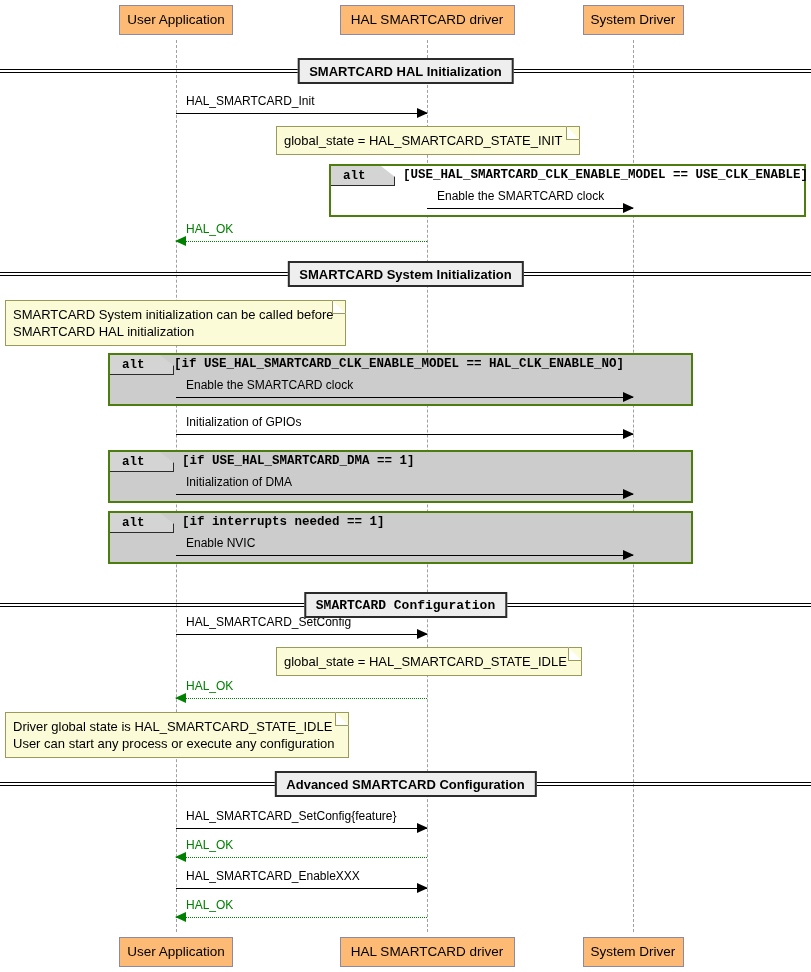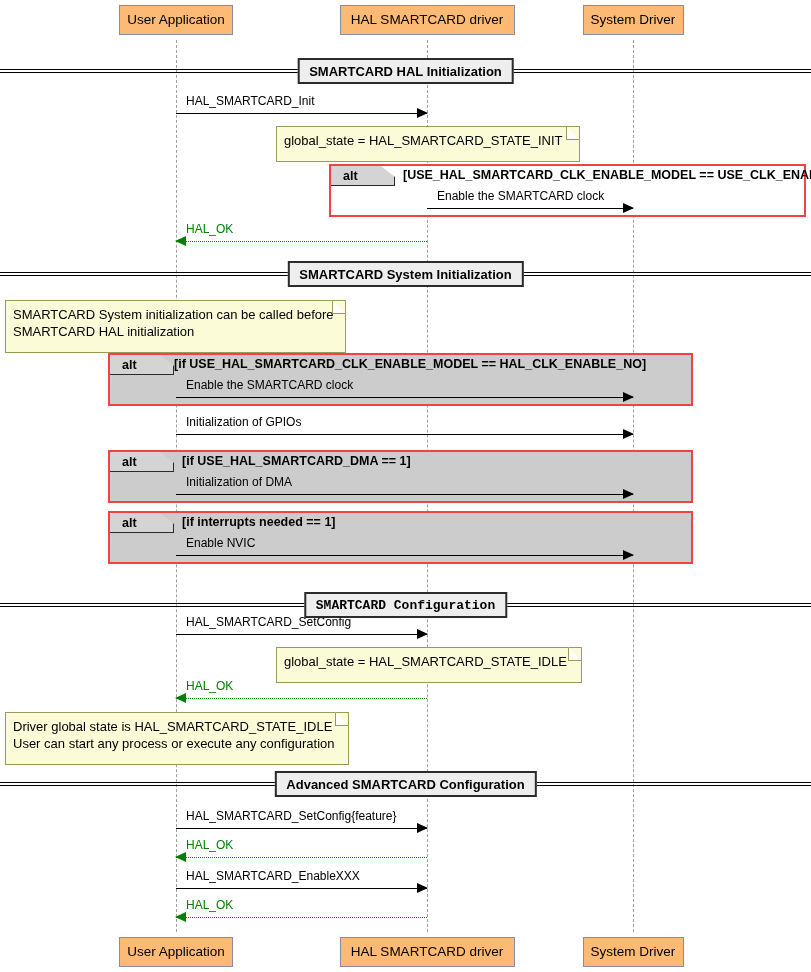--- a/index.html
+++ b/index.html
@@ -123,43 +123,44 @@
   .msg.ret .mlabel { color: #008000; }
   .msg .mlabel.lft { left: 10px; }
   
   .note {
     position: absolute;
     box-sizing: border-box;
     background: #fbfbd8;
     border: 1px solid #9a9a5a;
     font-size: 13px;
     color: #000;
-    padding: 5px 8px 12px 7px;
+    padding: 5px 8px 5px 7px;
     line-height: 17px;
     white-space: pre-line;
     z-index: 6;
   }
   .note .fold {
     position: absolute;
     top: -1px;
     right: -1px;
     width: 13px;
     height: 13px;
     background: #ffffff;
     border-left: 1px solid #9a9a5a;
     border-bottom: 1px solid #9a9a5a;
     transform: none;
     clip-path: polygon(0 0, 100% 100%, 0 100%);
   }
   
   .alt {
     position: absolute;
     box-sizing: border-box;
-    border: 2px solid #ef4444;
+    border: 2px solid #4d7c0f;
     z-index: 1;
+    font-family: Liberation Mono, monospace;
   }
   .alt.white { background: #ffffff; }
   .alt.gray  { background: #cccccc; }
   .alt .tab {
     position: absolute;
     left: 0;
     top: 0;
     height: 20px;
     width: 64px;
     background: #d4d4d4;

